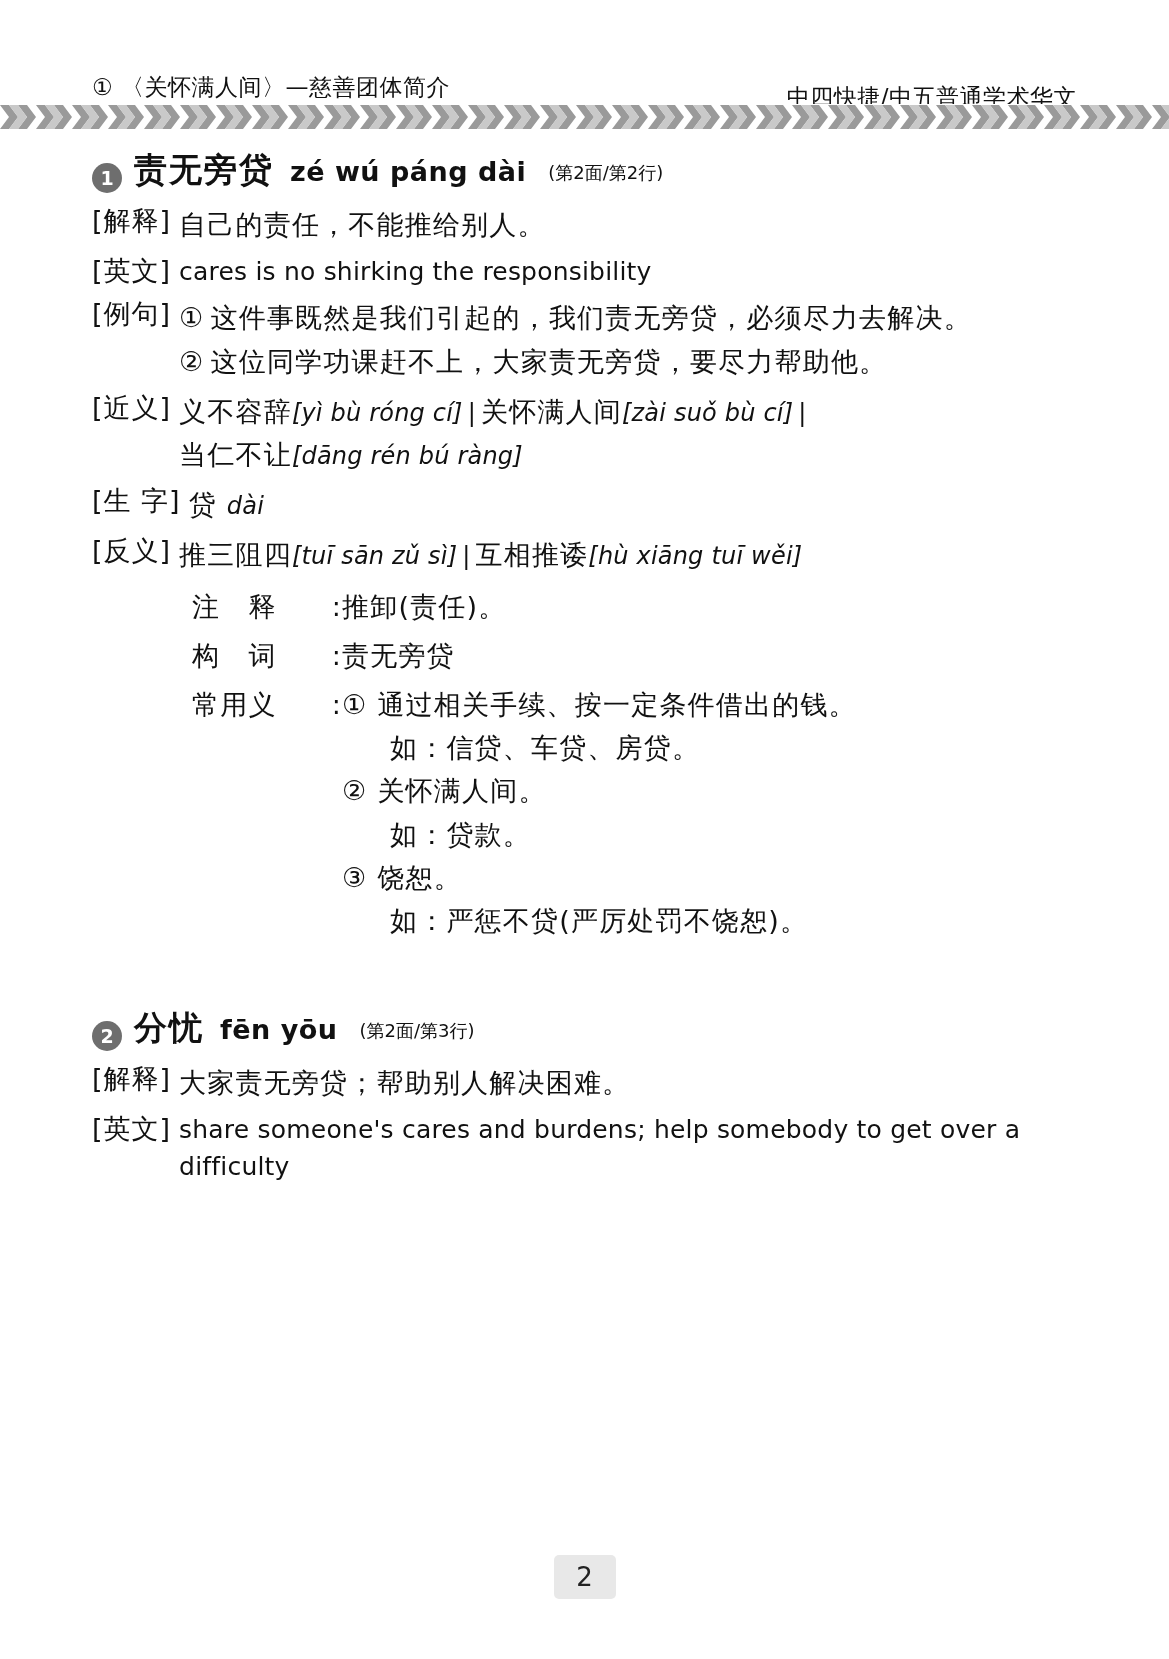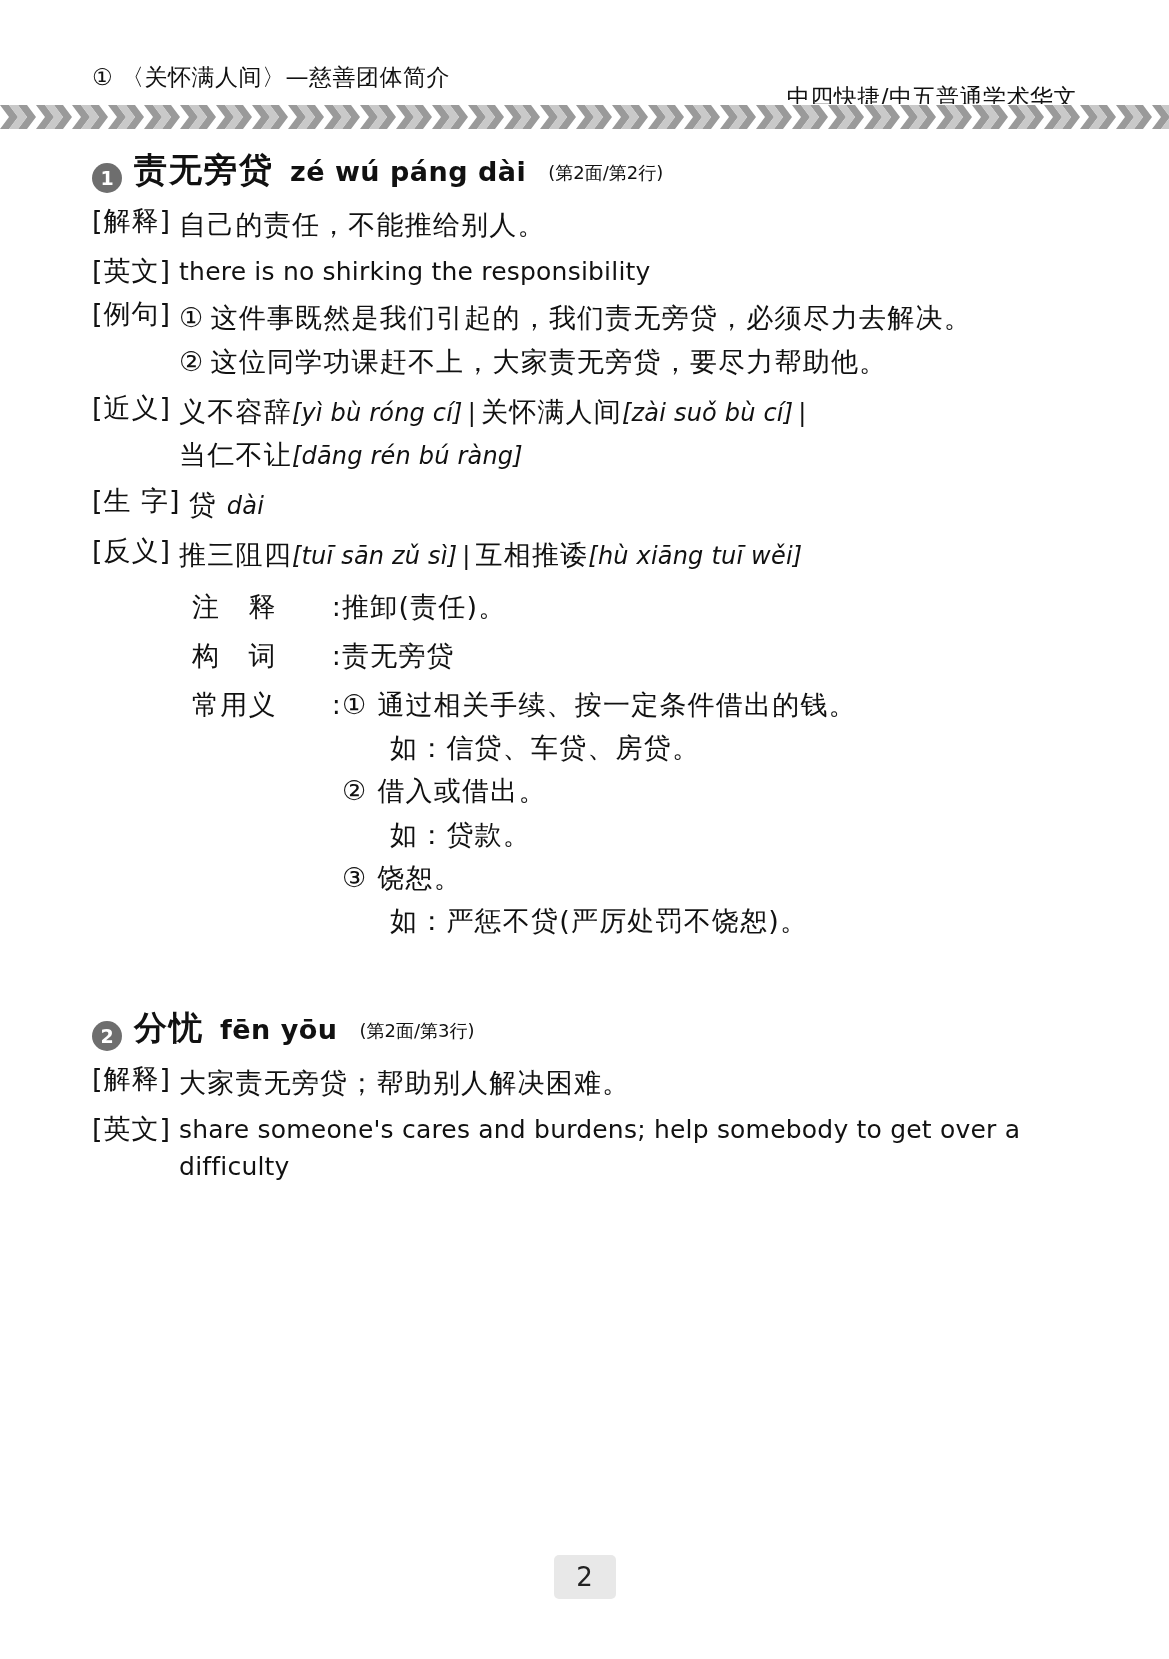--- a/index.html
+++ b/index.html
@@ -25,21 +25,21 @@
   }
 
   
   .runhead {
     position: absolute;
     top: 62px;
     left: 92px;
     right: 92px;
     display: flex;
     justify-content: space-between;
-    align-items: flex-start;
+    align-items: center;
     font-size: 23px;
     letter-spacing: 0.5px;
     color: #111;
   }
   .runhead .rh-left { white-space: nowrap; }
   .runhead .rh-right { white-space: nowrap; margin-top: 20px; }
 
   
   .band {
     position: absolute;
@@ -245,21 +245,21 @@
         <span class="hw-ref">(第2面/第2行)</span>
       </div>
 
       <div class="row">
         <span class="lbl">[解释]</span>
         <span class="val">自己的责任，不能推给别人。</span>
       </div>
 
       <div class="row">
         <span class="lbl">[英文]</span>
-        <span class="val val-en">there is no shirking the responsibility</span>
+        <span class="val val-en">cares is no shirking the responsibility</span>
       </div>
 
       <div class="row">
         <span class="lbl">[例句]</span>
         <div class="ex-list">
           <div class="ex-item">
             <span class="ex-num">①</span>
             <span class="ex-text">这件事既然是我们引起的，我们责无旁贷，必须尽力去解决。</span>
           </div>
           <div class="ex-item">
@@ -313,21 +313,21 @@
               <div class="sense">
                 <span class="sense-num">①</span>
                 <span class="sense-body">通过相关手续、按一定条件借出的钱。</span>
               </div>
               <div class="sense-eg">如：信贷、车贷、房贷。</div>
             </div>
 
             <div>
               <div class="sense">
                 <span class="sense-num">②</span>
-                <span class="sense-body">借入或借出。</span>
+                <span class="sense-body">关怀满人间。</span>
               </div>
               <div class="sense-eg">如：贷款。</div>
             </div>
 
             <div>
               <div class="sense">
                 <span class="sense-num">③</span>
                 <span class="sense-body">饶恕。</span>
               </div>
               <div class="sense-eg">如：严惩不贷(严厉处罚不饶恕)。</div>

